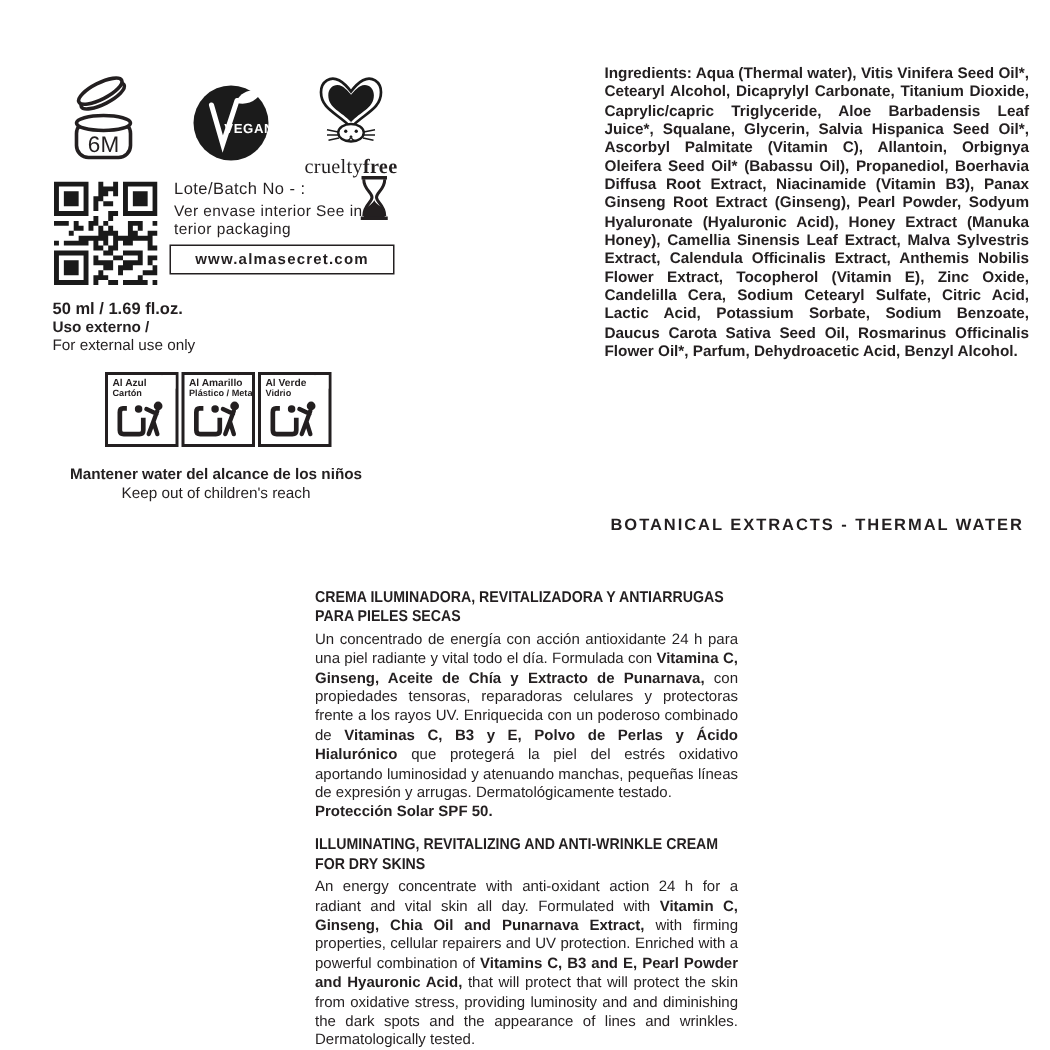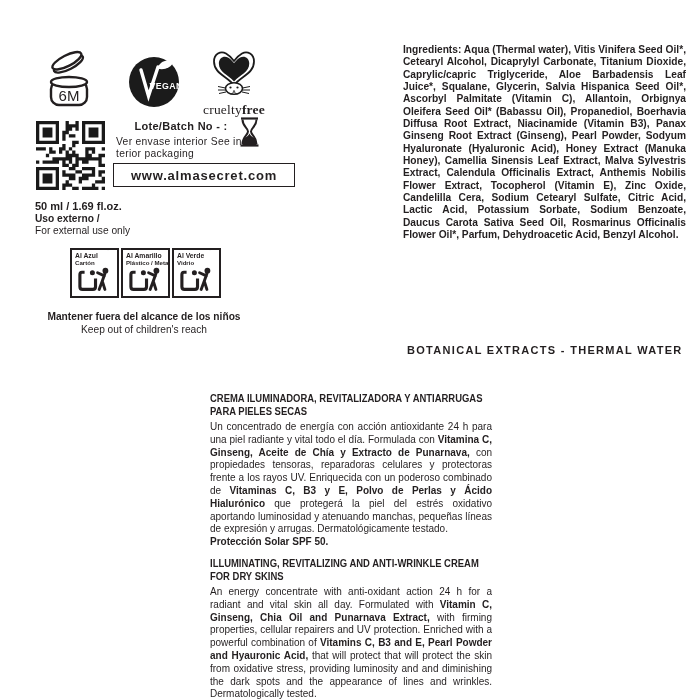--- a/index.html
+++ b/index.html
@@ -14,26 +14,26 @@
 
   
   #pao{left:44px;top:50px;}
   #vegan{left:128px;top:56px;}
   #cruelty{left:200px;top:47px;width:68px;text-align:center;}
   #cruelty .caption{font-family:"Liberation Serif",serif;font-size:13.5px;margin-top:1px;letter-spacing:.2px;}
 
   
   #qr{left:36px;top:121px;}
   #batch{left:116px;top:120px;width:130px;}
-  #batch .title{font-weight:700;font-size:11px;letter-spacing:.3px;margin-bottom:4px;text-align:center;}
+  #batch .title{font-weight:400;font-size:11px;letter-spacing:.3px;margin-bottom:4px;}
   #batch .note{font-size:10.3px;line-height:12.2px;letter-spacing:.3px;}
   #hourglass{left:239px;top:117px;}
   #www{left:113px;top:163px;width:148px;border:1.5px solid #231f20;
-       text-align:center;font-weight:700;font-size:13px;letter-spacing:.8px;
-       padding:4px 16px 3px;}
+       text-align:center;font-weight:700;font-size:10px;letter-spacing:.8px;
+       padding:4px 0 3px;}
 
   
   #meta{left:35px;top:200px;width:228px;height:40px;font-size:10.2px;line-height:12.6px;}
   #meta .left{position:absolute;left:0;top:0;white-space:nowrap;}
   #meta .right{position:absolute;right:0;top:0;text-align:right;white-space:nowrap;}
   #meta .size{font-size:11px;font-weight:700;}
 
   
   #recycle{left:70px;top:248px;display:flex;gap:2px;}
   .badge{width:49px;height:50px;border:2px solid #231f20;box-sizing:border-box;
@@ -159,21 +159,21 @@
       <svg width="40" height="25" viewBox="0 0 34 24">
         <path d="M7,5 L4.5,5 Q2.5,5 2.5,7.5 L2.5,19 Q2.5,21.5 5,21.5 L15,21.5 Q17.5,21.5 17.5,19 L17.5,11" fill="none" stroke="#231f20" stroke-width="3" stroke-linejoin="round"></path>
         <circle cx="14.5" cy="5.5" r="2.4" fill="#231f20"></circle>
         <circle cx="27" cy="3.5" r="2.8" fill="#231f20"></circle>
         <path d="M26.5,6.5 L24,13.5 M26,8.5 L19.5,5.5 M24,13.5 L21,21.5 M24,13.5 L26.5,21.5" fill="none" stroke="#231f20" stroke-width="2.8" stroke-linecap="round"></path>
       </svg>
     </div>
   </div>
 
   <div class="abs" id="keepaway">
-    <div class="b">Mantener fuera del alcance de los niños</div>
+    <div class="b">Mantener water del alcance de los niños</div>
     <div>Keep out of children's reach</div>
   </div>
 
   <div class="abs" id="ingredients">Ingredients: Aqua (Thermal water), Vitis Vinifera Seed Oil*, Cetearyl Alcohol, Dicaprylyl Carbonate, Titanium Dioxide, Caprylic/capric Triglyceride, Aloe Barbadensis Leaf Juice*, Squalane, Glycerin, Salvia Hispanica Seed Oil*, Ascorbyl Palmitate (Vitamin C), Allantoin, Orbignya Oleifera Seed Oil* (Babassu Oil), Propanediol, Boerhavia Diffusa Root Extract, Niacinamide (Vitamin B3), Panax Ginseng Root Extract (Ginseng), Pearl Powder, Sodyum Hyaluronate (Hyaluronic Acid), Honey Extract (Manuka Honey), Camellia Sinensis Leaf Extract, Malva Sylvestris Extract, Calendula Officinalis Extract, Anthemis Nobilis Flower Extract, Tocopherol (Vitamin E), Zinc Oxide, Candelilla Cera, Sodium Cetearyl Sulfate, Citric Acid, Lactic Acid, Potassium Sorbate, Sodium Benzoate, Daucus Carota Sativa Seed Oil, Rosmarinus Officinalis Flower Oil*, Parfum, Dehydroacetic Acid, Benzyl Alcohol.</div>
 
   <div class="abs" id="tagline">BOTANICAL EXTRACTS - THERMAL WATER</div>
 
   <div class="abs" id="description">
     <div class="d-title">CREMA ILUMINADORA, REVITALIZADORA Y ANTIARRUGAS</div>
     <div class="d-title">PARA PIELES SECAS</div>

